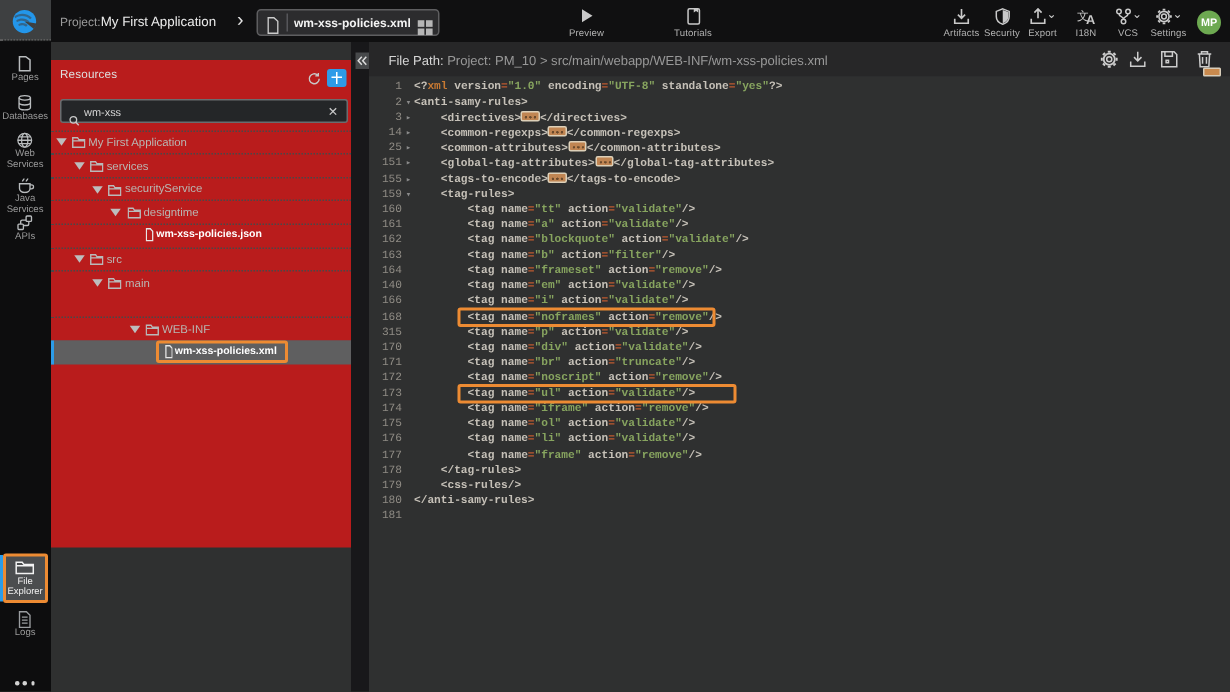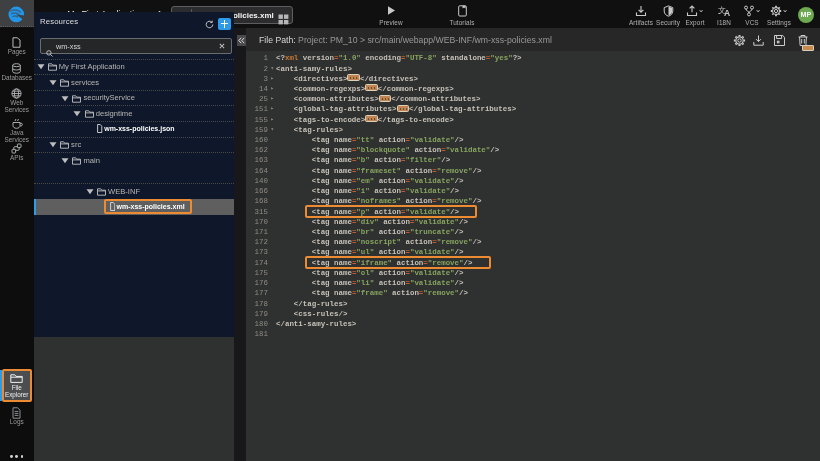--- a/index.html
+++ b/index.html
@@ -35,21 +35,21 @@
   border:2.6px solid #ed8b33; border-radius:2px; text-align:center; }
 #feblue { position:absolute; left:0; top:342px; width:2px; height:31px; background:#2c9ce8; }
 #fesel .fi { margin-top:2px; height:12px; } #fesel .fi svg { display:inline-block; vertical-align:top; }
 #fesel .fl { font-size:6.3px; color:#f0f0f0; line-height:6.7px; margin-top:0.5px; }
 #logsic { position:absolute; left:0; top:378.5px; width:33.5px; text-align:center; }
 #logslb { position:absolute; left:0; top:390px; width:33.5px; text-align:center; font-size:6.4px; color:#9a9a9a; }
 #dots { position:absolute; left:0; top:416px; width:33.5px; text-align:center; }
 #dots b { display:inline-block; width:2.8px; height:2.8px; border-radius:50%; background:#d2d2d2; margin:0 1.2px; }
 
 
-#panel { position:absolute; left:33.5px; top:12px; width:200.5px; height:325px; background:#0f172a; }
+#panel { position:absolute; left:33.5px; top:40px; width:200.5px; height:325px; background:#b91c1c; }
 #ptitle2 { position:absolute; left:6.5px; top:5px; font-size:7.8px; font-weight:normal; color:#dedede; letter-spacing:0.1px; }
 #refr { position:absolute; left:171px; top:7.8px; } #refr svg { display:block; }
 #plus { position:absolute; left:184.5px; top:5.5px; width:12.5px; height:12.5px; background:#2e9be8; border-radius:2px; }
 #plus:before { content:""; position:absolute; left:2.5px; top:5.6px; width:7.5px; height:1.4px; background:#fff; }
 #plus:after { content:""; position:absolute; left:5.6px; top:2.5px; width:1.4px; height:7.5px; background:#fff; }
 #sbox { position:absolute; left:6px; top:26px; width:192px; height:15.5px; background:#242628;
   border:1px solid #6a6d6f; border-radius:2px; }
 #sbox .mag { position:absolute; left:5.5px; top:4.2px; }
 #sbox .stxt { position:absolute; left:15.5px; top:2.6px; font-size:7.3px; color:#d6d6d6;text-align:center; }
 #sbox .x { position:absolute; right:5px; top:1.8px; font-size:8.3px; color:#c9c9c9; }
@@ -435,20 +435,21 @@
   <div id="codelines">
 <div class="cl"><span class="ln">1</span><span class="ct"><i class="p">&lt;?</i><i class="x">xml</i><i class="p"> version</i><i class="e">=</i><i class="g">"1.0"</i><i class="p"> encoding</i><i class="e">=</i><i class="g">"UTF-8"</i><i class="p"> standalone</i><i class="e">=</i><i class="g">"yes"</i><i class="p">?&gt;</i></span></div>
 <div class="cl"><span class="ln">2</span><u class="mk">▾</u><span class="ct"><i class="p">&lt;anti-samy-rules&gt;</i></span></div>
 <div class="cl"><span class="ln">3</span><u class="mk">▸</u><span class="ct"><i class="p">    &lt;directives&gt;</i><b class="fold"></b><i class="p">&lt;/directives&gt;</i></span></div>
 <div class="cl"><span class="ln">14</span><u class="mk">▸</u><span class="ct"><i class="p">    &lt;common-regexps&gt;</i><b class="fold"></b><i class="p">&lt;/common-regexps&gt;</i></span></div>
 <div class="cl"><span class="ln">25</span><u class="mk">▸</u><span class="ct"><i class="p">    &lt;common-attributes&gt;</i><b class="fold"></b><i class="p">&lt;/common-attributes&gt;</i></span></div>
 <div class="cl"><span class="ln">151</span><u class="mk">▸</u><span class="ct"><i class="p">    &lt;global-tag-attributes&gt;</i><b class="fold"></b><i class="p">&lt;/global-tag-attributes&gt;</i></span></div>
 <div class="cl"><span class="ln">155</span><u class="mk">▸</u><span class="ct"><i class="p">    &lt;tags-to-encode&gt;</i><b class="fold"></b><i class="p">&lt;/tags-to-encode&gt;</i></span></div>
 <div class="cl"><span class="ln">159</span><u class="mk">▾</u><span class="ct"><i class="p">    &lt;tag-rules&gt;</i></span></div>
 <div class="cl"><span class="ln">160</span><span class="ct"><i class="p">        &lt;</i><i class="p">tag</i><i class="p"> </i><i class="p">name</i><i class="e">=</i><i class="g">"tt"</i><i class="p"> </i><i class="p">action</i><i class="e">=</i><i class="g">"validate"</i><i class="p">/&gt;</i></span></div>
+<div class="cl"><span class="ln">161</span><span class="ct"><i class="p">        &lt;</i><i class="p">tag</i><i class="p"> </i><i class="p">name</i><i class="e">=</i><i class="g">"a"</i><i class="p"> </i><i class="p">action</i><i class="e">=</i><i class="g">"validate"</i><i class="p">/&gt;</i></span></div>
 <div class="cl"><span class="ln">162</span><span class="ct"><i class="p">        &lt;</i><i class="p">tag</i><i class="p"> </i><i class="p">name</i><i class="e">=</i><i class="g">"blockquote"</i><i class="p"> </i><i class="p">action</i><i class="e">=</i><i class="g">"validate"</i><i class="p">/&gt;</i></span></div>
 <div class="cl"><span class="ln">163</span><span class="ct"><i class="p">        &lt;</i><i class="p">tag</i><i class="p"> </i><i class="p">name</i><i class="e">=</i><i class="g">"b"</i><i class="p"> </i><i class="p">action</i><i class="e">=</i><i class="g">"filter"</i><i class="p">/&gt;</i></span></div>
 <div class="cl"><span class="ln">164</span><span class="ct"><i class="p">        &lt;</i><i class="p">tag</i><i class="p"> </i><i class="p">name</i><i class="e">=</i><i class="g">"frameset"</i><i class="p"> </i><i class="p">action</i><i class="e">=</i><i class="g">"remove"</i><i class="p">/&gt;</i></span></div>
 <div class="cl"><span class="ln">140</span><span class="ct"><i class="p">        &lt;</i><i class="p">tag</i><i class="p"> </i><i class="p">name</i><i class="e">=</i><i class="g">"em"</i><i class="p"> </i><i class="p">action</i><i class="e">=</i><i class="g">"validate"</i><i class="p">/&gt;</i></span></div>
 <div class="cl"><span class="ln">166</span><span class="ct"><i class="p">        &lt;</i><i class="p">tag</i><i class="p"> </i><i class="p">name</i><i class="e">=</i><i class="g">"i"</i><i class="p"> </i><i class="p">action</i><i class="e">=</i><i class="g">"validate"</i><i class="p">/&gt;</i></span></div>
 <div class="cl"><span class="ln">168</span><span class="ct"><i class="p">        &lt;</i><i class="p">tag</i><i class="p"> </i><i class="p">name</i><i class="e">=</i><i class="g">"noframes"</i><i class="p"> </i><i class="p">action</i><i class="e">=</i><i class="g">"remove"</i><i class="p">/&gt;</i></span></div>
 <div class="cl"><span class="ln">315</span><span class="ct"><i class="p">        &lt;</i><i class="p">tag</i><i class="p"> </i><i class="p">name</i><i class="e">=</i><i class="g">"p"</i><i class="p"> </i><i class="p">action</i><i class="e">=</i><i class="g">"validate"</i><i class="p">/&gt;</i></span></div>
 <div class="cl"><span class="ln">170</span><span class="ct"><i class="p">        &lt;</i><i class="p">tag</i><i class="p"> </i><i class="p">name</i><i class="e">=</i><i class="g">"div"</i><i class="p"> </i><i class="p">action</i><i class="e">=</i><i class="g">"validate"</i><i class="p">/&gt;</i></span></div>
 <div class="cl"><span class="ln">171</span><span class="ct"><i class="p">        &lt;</i><i class="p">tag</i><i class="p"> </i><i class="p">name</i><i class="e">=</i><i class="g">"br"</i><i class="p"> </i><i class="p">action</i><i class="e">=</i><i class="g">"truncate"</i><i class="p">/&gt;</i></span></div>
 <div class="cl"><span class="ln">172</span><span class="ct"><i class="p">        &lt;</i><i class="p">tag</i><i class="p"> </i><i class="p">name</i><i class="e">=</i><i class="g">"noscript"</i><i class="p"> </i><i class="p">action</i><i class="e">=</i><i class="g">"remove"</i><i class="p">/&gt;</i></span></div>

